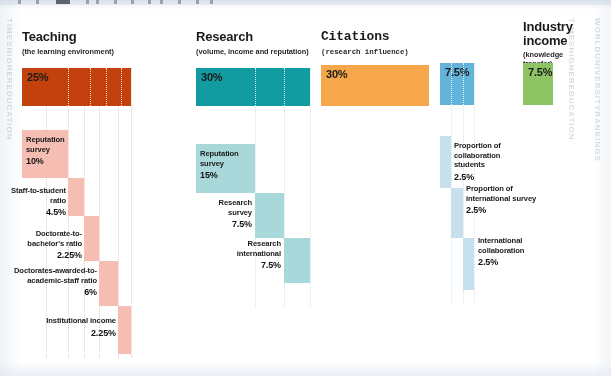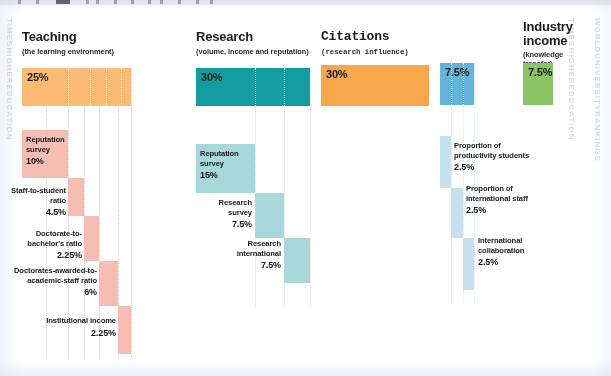--- a/index.html
+++ b/index.html
@@ -174,21 +174,21 @@
       <div class="pillar-sub">(the learning environment)</div>
     </div>
 
     <div class="guide" style="left:46px;  top:60px; height:290px;"></div>
     <div class="guide" style="left:68px;  top:60px; height:290px;"></div>
     <div class="guide" style="left:84px;  top:60px; height:290px;"></div>
     <div class="guide" style="left:99px;  top:60px; height:290px;"></div>
     <div class="guide" style="left:118px; top:60px; height:290px;"></div>
     <div class="guide" style="left:131px; top:60px; height:290px;"></div>
 
-    <div class="main-bar" style="left:22px; top:60px; width:109px; height:38px; background:#fdba74;">
+    <div class="main-bar" style="left:22px; top:60px; width:109px; height:38px; background:#c2410c;">
       <span class="main-pct">25%</span>
       <span class="seg-div" style="left:46px"></span>
       <span class="seg-div" style="left:68px"></span>
       <span class="seg-div" style="left:84px"></span>
       <span class="seg-div" style="left:99px"></span>
       <span class="seg-div" style="left:118px"></span>
     </div>
 
     <div class="sub-block" style="left:22px; top:122px; width:46px; height:48px; background:#f6bdb2;"></div>
     <div class="sub-label left-align" style="left:26px; top:127px; width:42px;">
@@ -268,27 +268,27 @@
     <div class="guide blue" style="left:474px; top:55px; height:240px;"></div>
 
     <div class="main-bar" style="left:440px; top:55px; width:34px; height:42px; background:#62b4db;">
       <span class="main-pct">7.5%</span>
       <span class="seg-div" style="left:11px"></span>
       <span class="seg-div" style="left:23px"></span>
     </div>
 
     <div class="sub-block" style="left:440px; top:128px; width:11px; height:52px; background:#c6e0ee;"></div>
     <div class="sub-label left-align" style="left:454px; top:133px; width:78px;">
-      <span>Proportion of productivity students</span>
+      <span>Proportion of collaboration students</span>
       <span class="pct">2.5%</span>
     </div>
 
     <div class="sub-block" style="left:451px; top:180px; width:12px; height:50px; background:#c6e0ee;"></div>
     <div class="sub-label left-align" style="left:466px; top:176px; width:80px;">
-      <span>Proportion of international staff</span>
+      <span>Proportion of international survey</span>
       <span class="pct">2.5%</span>
     </div>
 
     <div class="sub-block" style="left:463px; top:230px; width:11px; height:52px; background:#c6e0ee;"></div>
     <div class="sub-label left-align" style="left:478px; top:228px; width:86px;">
       <span>International collaboration</span>
       <span class="pct">2.5%</span>
     </div>
 
     <div class="pillar" style="left:523px; top:12px; width:60px;">

